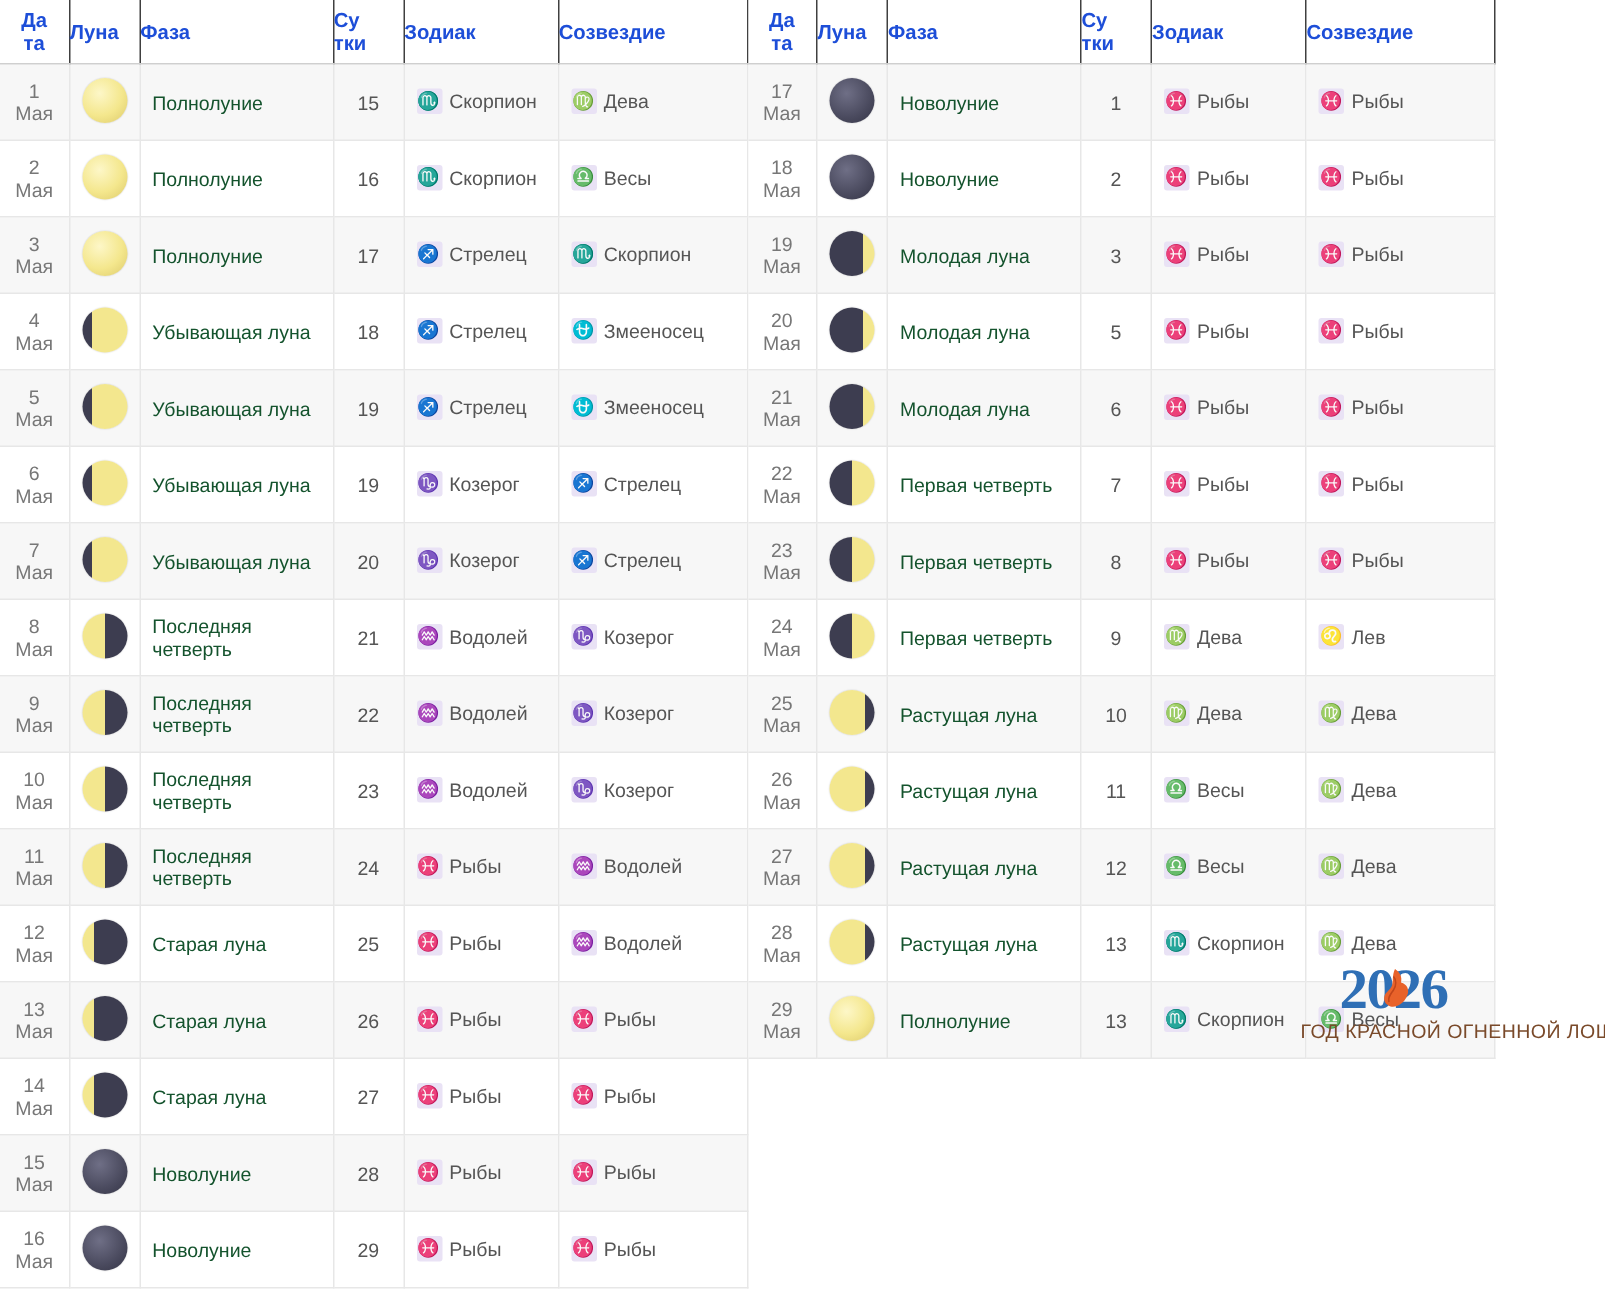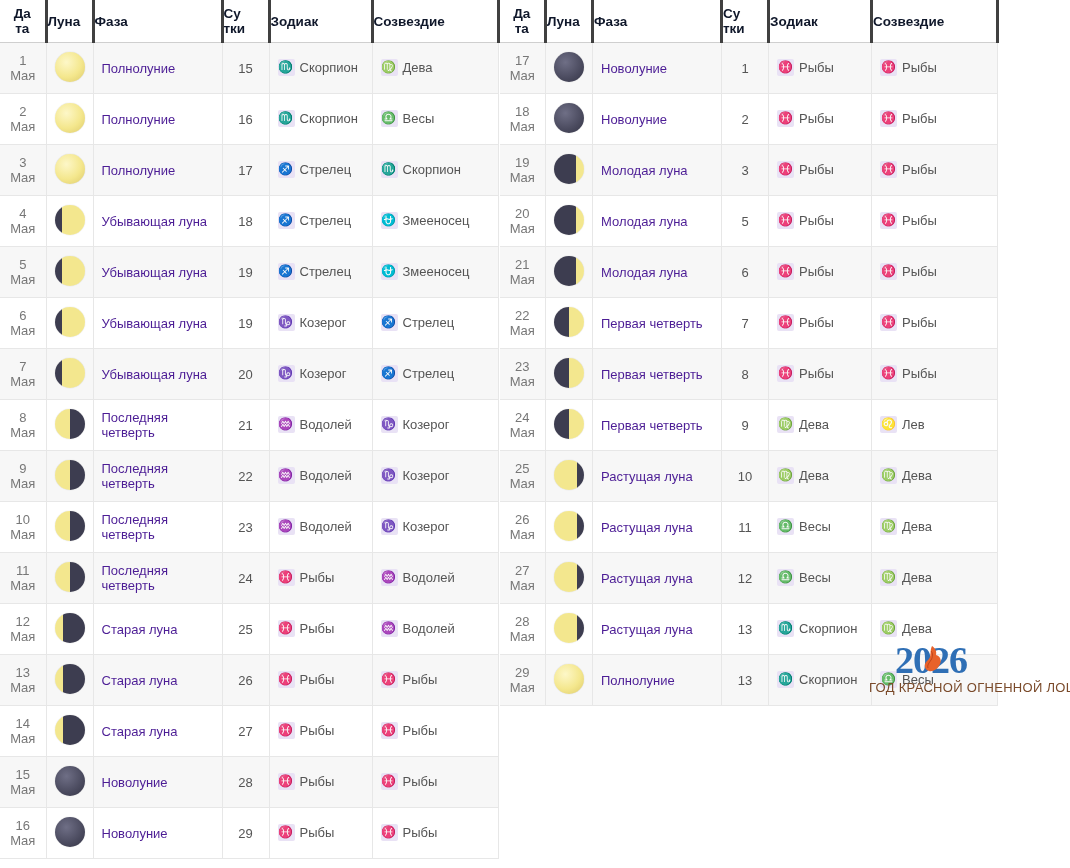--- a/index.html
+++ b/index.html
@@ -22,26 +22,26 @@
     position: relative;
   }
   table.moon {
     border-collapse: collapse;
     table-layout: fixed;
   }
   table.moon th {
     background: #ffffff;
     font-weight: bold;
     font-size: 13.5px;
-    color: #0f172a;
+    color: #1d4ed8;
     text-align: left;
     vertical-align: middle;
     padding: 6px 0;
     border-bottom: 1px solid #cfcfcf;
-    border-right: 3px solid #404040;
+    border-right: 1px solid #404040;
     height: 42px;
     box-sizing: border-box;
   }
   table.moon th.c-date {
     text-align: center;
   }
   table.moon td {
     border-bottom: 1px solid #e7e7e7;
     border-right: 1px solid #e7e7e7;
     padding: 4px 8px;
@@ -68,21 +68,21 @@
   td.moonc {
     text-align: center;
     padding: 0;
   }
   td.days {
     text-align: center;
     color: #555;
     font-size: 13px;
   }
   td.phase {
-    color: #4c1d95;
+    color: #14532d;
   }
   td.zod, td.cons {
     color: #555;
     white-space: nowrap;
     overflow: hidden;
   }
   .glyph {
     display: inline-block;
     width: 17px;
     height: 17px;

